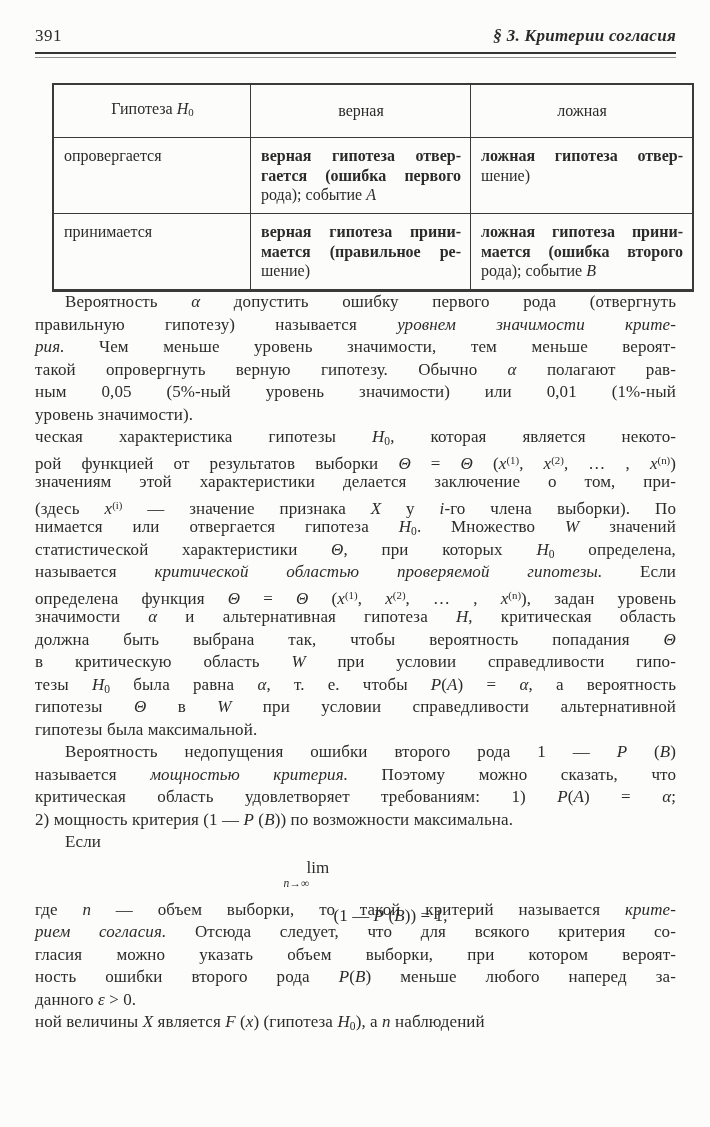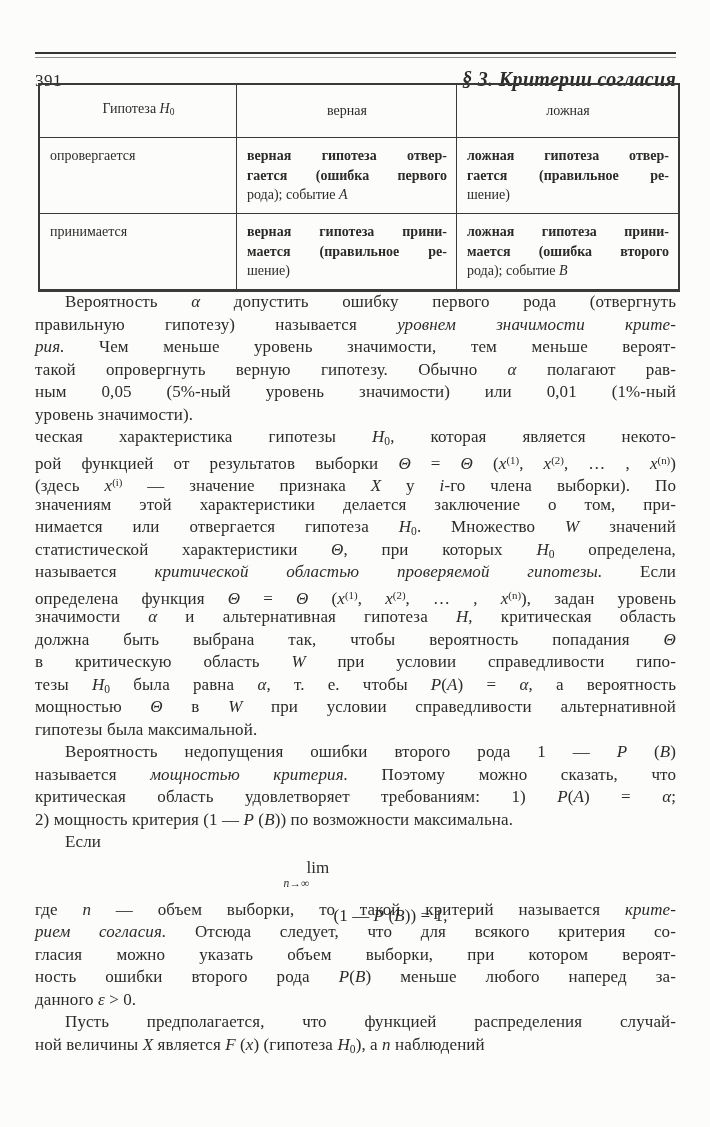--- a/index.html
+++ b/index.html
@@ -5,28 +5,28 @@
   html,body{margin:0;padding:0;background:#fbfbf8;}
   .page{
     position:relative; width:710px; height:1127px; overflow:hidden;
     background:#fcfcfa; color:#2b2b2b;
     font-family:"Liberation Serif","DejaVu Serif",serif;
   }
   
   .hdr{position:absolute; top:26px; left:35px; width:641px;
        display:flex; justify-content:space-between; align-items:baseline;}
   .pageno{font-size:17px; letter-spacing:.5px;}
-  .section{font-size:20px; font-style:italic; font-weight:600; letter-spacing:.3px;margin-top:42px;}
+  .section{font-size:17px; font-style:italic; font-weight:600; letter-spacing:.3px;}
   .rule{position:absolute; top:52px; left:35px; width:641px; height:3px;
         border-top:2px solid #343434; border-bottom:1px solid #8f8f8f;}
   
-  .ttable{position:absolute; top:83px; left:38px; width:638px;
+  .ttable{position:absolute; top:83px; left:52px; width:638px;
           display:grid; grid-template-columns:196px 220px 1fr;
           border:2px solid #3a3a3a; border-bottom-width:3px;
-          font-size:14px;}
+          font-size:16px;}
   .ttable > div{box-sizing:border-box;}
   .ttable > div:nth-child(3n+2), .ttable > div:nth-child(3n){border-left:1px solid #3a3a3a;}
   .ttable > div:nth-child(-n+3){border-bottom:1.5px solid #3a3a3a; min-height:53px;
           display:flex; align-items:center; justify-content:center; text-align:center;}
   .ttable > div:nth-child(n+4):nth-child(-n+6){border-bottom:1px solid #3a3a3a; min-height:76px;}
   .ttable > div:nth-child(n+7){min-height:60px;}
   .cell{padding:8px 9px 8px 10px;}
   .cline{line-height:19.5px;}
   .cline.just{text-align:justify; text-align-last:justify;font-weight:bold;}
   
@@ -69,21 +69,20 @@
       <div class="cell">
         <div class="cline"><span class="seg-r">опровергается</span></div>
       </div>
       <div class="cell">
         <div class="cline just"><span class="seg-r">верная гипотеза отвер-</span></div>
         <div class="cline just"><span class="seg-r">гается (ошибка первого</span></div>
         <div class="cline"><span class="seg-r">рода); событие </span><span class="seg-m">A</span></div>
       </div>
       <div class="cell">
         <div class="cline just"><span class="seg-r">ложная гипотеза отвер-</span></div>
-        <div class="cline just"><span class="seg-r">гается (правильное ре-</span></div>
         <div class="cline"><span class="seg-r">шение)</span></div>
       </div>
       <div class="cell">
         <div class="cline"><span class="seg-r">принимается</span></div>
       </div>
       <div class="cell">
         <div class="cline just"><span class="seg-r">верная гипотеза прини-</span></div>
         <div class="cline just"><span class="seg-r">мается (правильное ре-</span></div>
         <div class="cline"><span class="seg-r">шение)</span></div>
       </div>
@@ -96,39 +95,38 @@
 
   <div class="bodytxt">
       <div class="bline just ind"><span class="seg-r">Вероятность </span><span class="seg-m">α</span><span class="seg-r"> допустить ошибку первого рода (отвергнуть</span></div>
       <div class="bline just"><span class="seg-r">правильную гипотезу) называется </span><span class="seg-i">уровнем значимости крите-</span></div>
       <div class="bline just"><span class="seg-i">рия.</span><span class="seg-r"> Чем меньше уровень значимости, тем меньше вероят-</span></div>
       <div class="bline just"><span class="seg-r">такой опровергнуть верную гипотезу. Обычно </span><span class="seg-m">α</span><span class="seg-r"> полагают рав-</span></div>
       <div class="bline just"><span class="seg-r">ным 0,05 (5%-ный уровень значимости) или 0,01 (1%-ный</span></div>
       <div class="bline"><span class="seg-r">уровень значимости).</span></div>
       <div class="bline just"><span class="seg-r">ческая характеристика гипотезы </span><span class="seg-m">H</span><span class="seg-sub">0</span><span class="seg-r">, которая является некото-</span></div>
       <div class="bline just"><span class="seg-r">рой функцией от результатов выборки </span><span class="seg-m">Θ</span><span class="seg-r"> = </span><span class="seg-m">Θ</span><span class="seg-r"> (</span><span class="seg-m">x</span><span class="seg-sup">(1)</span><span class="seg-r">, </span><span class="seg-m">x</span><span class="seg-sup">(2)</span><span class="seg-r">, … , </span><span class="seg-m">x</span><span class="seg-sup">(n)</span><span class="seg-r">)</span></div>
+      <div class="bline just"><span class="seg-r">значениям этой характеристики делается заключение о том, при-</span></div>
       <div class="bline just"><span class="seg-r">(здесь </span><span class="seg-m">x</span><span class="seg-sup">(i)</span><span class="seg-r"> — значение признака </span><span class="seg-m">X</span><span class="seg-r"> у </span><span class="seg-m">i</span><span class="seg-r">-го члена выборки). По</span></div>
-      <div class="bline just"><span class="seg-r">значениям этой характеристики делается заключение о том, при-</span></div>
       <div class="bline just"><span class="seg-r">нимается или отвергается гипотеза </span><span class="seg-m">H</span><span class="seg-sub">0</span><span class="seg-r">. Множество </span><span class="seg-m">W</span><span class="seg-r"> значений</span></div>
       <div class="bline just"><span class="seg-r">статистической характеристики </span><span class="seg-m">Θ</span><span class="seg-r">, при которых </span><span class="seg-m">H</span><span class="seg-sub">0</span><span class="seg-r"> определена,</span></div>
       <div class="bline just"><span class="seg-r">называется </span><span class="seg-i">критической областью проверяемой гипотезы.</span><span class="seg-r"> Если</span></div>
       <div class="bline just"><span class="seg-r">определена функция </span><span class="seg-m">Θ</span><span class="seg-r"> = </span><span class="seg-m">Θ</span><span class="seg-r"> (</span><span class="seg-m">x</span><span class="seg-sup">(1)</span><span class="seg-r">, </span><span class="seg-m">x</span><span class="seg-sup">(2)</span><span class="seg-r">, … , </span><span class="seg-m">x</span><span class="seg-sup">(n)</span><span class="seg-r">), задан уровень</span></div>
       <div class="bline just"><span class="seg-r">значимости </span><span class="seg-m">α</span><span class="seg-r"> и альтернативная гипотеза </span><span class="seg-m">H</span><span class="seg-r">, критическая область</span></div>
       <div class="bline just"><span class="seg-r">должна быть выбрана так, чтобы вероятность попадания </span><span class="seg-m">Θ</span></div>
       <div class="bline just"><span class="seg-r">в критическую область </span><span class="seg-m">W</span><span class="seg-r"> при условии справедливости гипо-</span></div>
       <div class="bline just"><span class="seg-r">тезы </span><span class="seg-m">H</span><span class="seg-sub">0</span><span class="seg-r"> была равна </span><span class="seg-m">α</span><span class="seg-r">, т. е. чтобы </span><span class="seg-m">P</span><span class="seg-r">(</span><span class="seg-m">A</span><span class="seg-r">) = </span><span class="seg-m">α</span><span class="seg-r">, а вероятность</span></div>
-      <div class="bline just"><span class="seg-r">мощностью </span><span class="seg-m">Θ</span><span class="seg-r"> в </span><span class="seg-m">W</span><span class="seg-r"> при условии справедливости альтернативной</span></div>
+      <div class="bline just"><span class="seg-r">гипотезы </span><span class="seg-m">Θ</span><span class="seg-r"> в </span><span class="seg-m">W</span><span class="seg-r"> при условии справедливости альтернативной</span></div>
       <div class="bline"><span class="seg-r">гипотезы была максимальной.</span></div>
       <div class="bline just ind"><span class="seg-r">Вероятность недопущения ошибки второго рода 1 — </span><span class="seg-m">P</span><span class="seg-r"> (</span><span class="seg-m">B</span><span class="seg-r">)</span></div>
       <div class="bline just"><span class="seg-r">называется </span><span class="seg-i">мощностью критерия.</span><span class="seg-r"> Поэтому можно сказать, что</span></div>
       <div class="bline just"><span class="seg-r">критическая область удовлетворяет требованиям: 1) </span><span class="seg-m">P</span><span class="seg-r">(</span><span class="seg-m">A</span><span class="seg-r">) = </span><span class="seg-m">α</span><span class="seg-r">;</span></div>
       <div class="bline"><span class="seg-r">2) мощность критерия (1 — </span><span class="seg-m">P</span><span class="seg-r"> (</span><span class="seg-m">B</span><span class="seg-r">)) по возможности максимальна.</span></div>
       <div class="bline ind"><span class="seg-r">Если</span></div>
       <div class="formula"><span class="lim-wrap"><span class="lim-line">lim</span><span class="lim-sub"><span class="seg-m">n</span><span class="seg-r">→∞</span></span></span><span class="expr"><span class="seg-r">(1 — </span><span class="seg-m">P</span><span class="seg-r"> (</span><span class="seg-m">B</span><span class="seg-r">)) = 1,</span></span></div>
       <div class="bline just"><span class="seg-r">где </span><span class="seg-m">n</span><span class="seg-r"> — объем выборки, то такой критерий называется </span><span class="seg-i">крите-</span></div>
       <div class="bline just"><span class="seg-i">рием согласия.</span><span class="seg-r"> Отсюда следует, что для всякого критерия со-</span></div>
       <div class="bline just"><span class="seg-r">гласия можно указать объем выборки, при котором вероят-</span></div>
       <div class="bline just"><span class="seg-r">ность ошибки второго рода </span><span class="seg-m">P</span><span class="seg-r">(</span><span class="seg-m">B</span><span class="seg-r">) меньше любого наперед за-</span></div>
       <div class="bline"><span class="seg-r">данного </span><span class="seg-m">ε</span><span class="seg-r"> &gt; 0.</span></div>
-      <div class="bline just ind"><span class="seg-r">Пусть предполагается, что функцией распределения случай-</span></div>
       <div class="bline"><span class="seg-r">ной величины </span><span class="seg-m">X</span><span class="seg-r"> является </span><span class="seg-m">F</span><span class="seg-r"> (</span><span class="seg-m">x</span><span class="seg-r">) (гипотеза </span><span class="seg-m">H</span><span class="seg-sub">0</span><span class="seg-r">), а </span><span class="seg-m">n</span><span class="seg-r"> наблюдений</span></div>
     </div>
 </div>
 
 </body></html>

